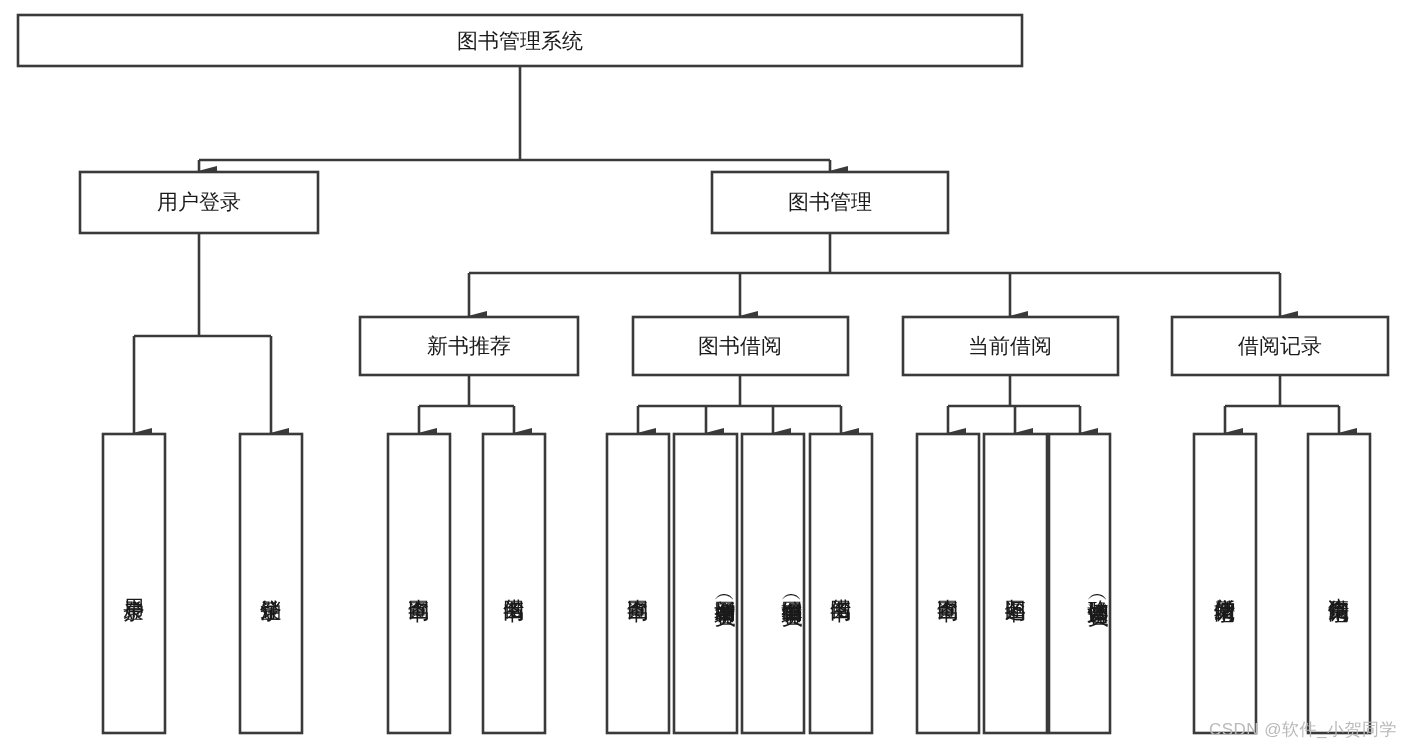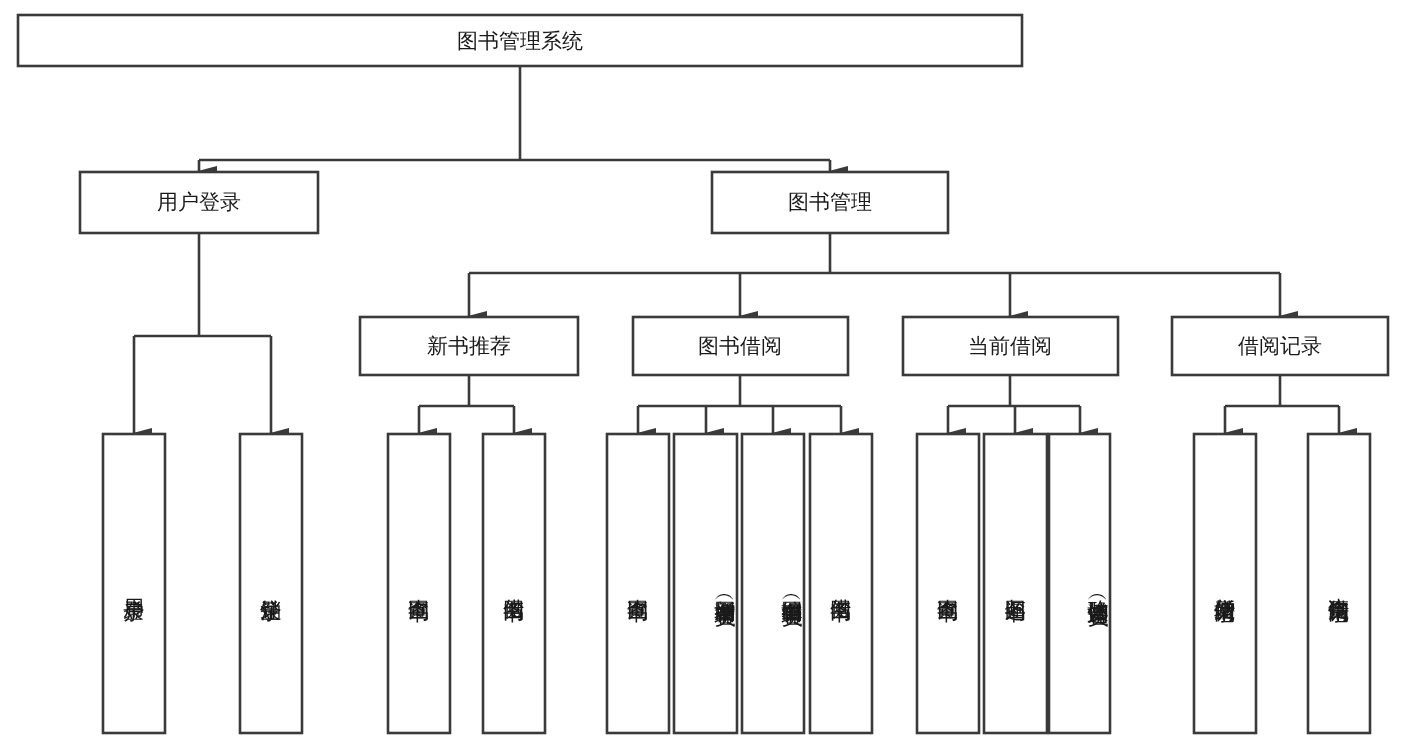--- a/index.html
+++ b/index.html
@@ -133,13 +133,14 @@
   <div class="vlabel center" style="left:607px;top:434px;width:62px;height:299px;">查询图书</div>
   <div class="vlabel" style="left:674px;top:434px;width:63px;height:299px;padding-top:8px;">新增图书（管理员）</div>
   <div class="vlabel" style="left:742px;top:434px;width:62px;height:299px;padding-top:8px;">编辑图书（管理员）</div>
   <div class="vlabel center" style="left:810px;top:434px;width:62px;height:299px;">借阅图书</div>
   <div class="vlabel center" style="left:917px;top:434px;width:62px;height:299px;">查询图书</div>
   <div class="vlabel center" style="left:984px;top:434px;width:63px;height:299px;">归还图书</div>
   <div class="vlabel" style="left:1049px;top:434px;width:61px;height:299px;padding-top:8px;">确认归还（管理员）</div>
   <div class="vlabel center" style="left:1194px;top:434px;width:62px;height:299px;">新增借阅记录</div>
   <div class="vlabel center" style="left:1308px;top:434px;width:62px;height:299px;">查询借阅记录</div>
 
+  <div id="watermark">CSDN @软件_小贺同学</div>
 </div>
 
 </body></html>

